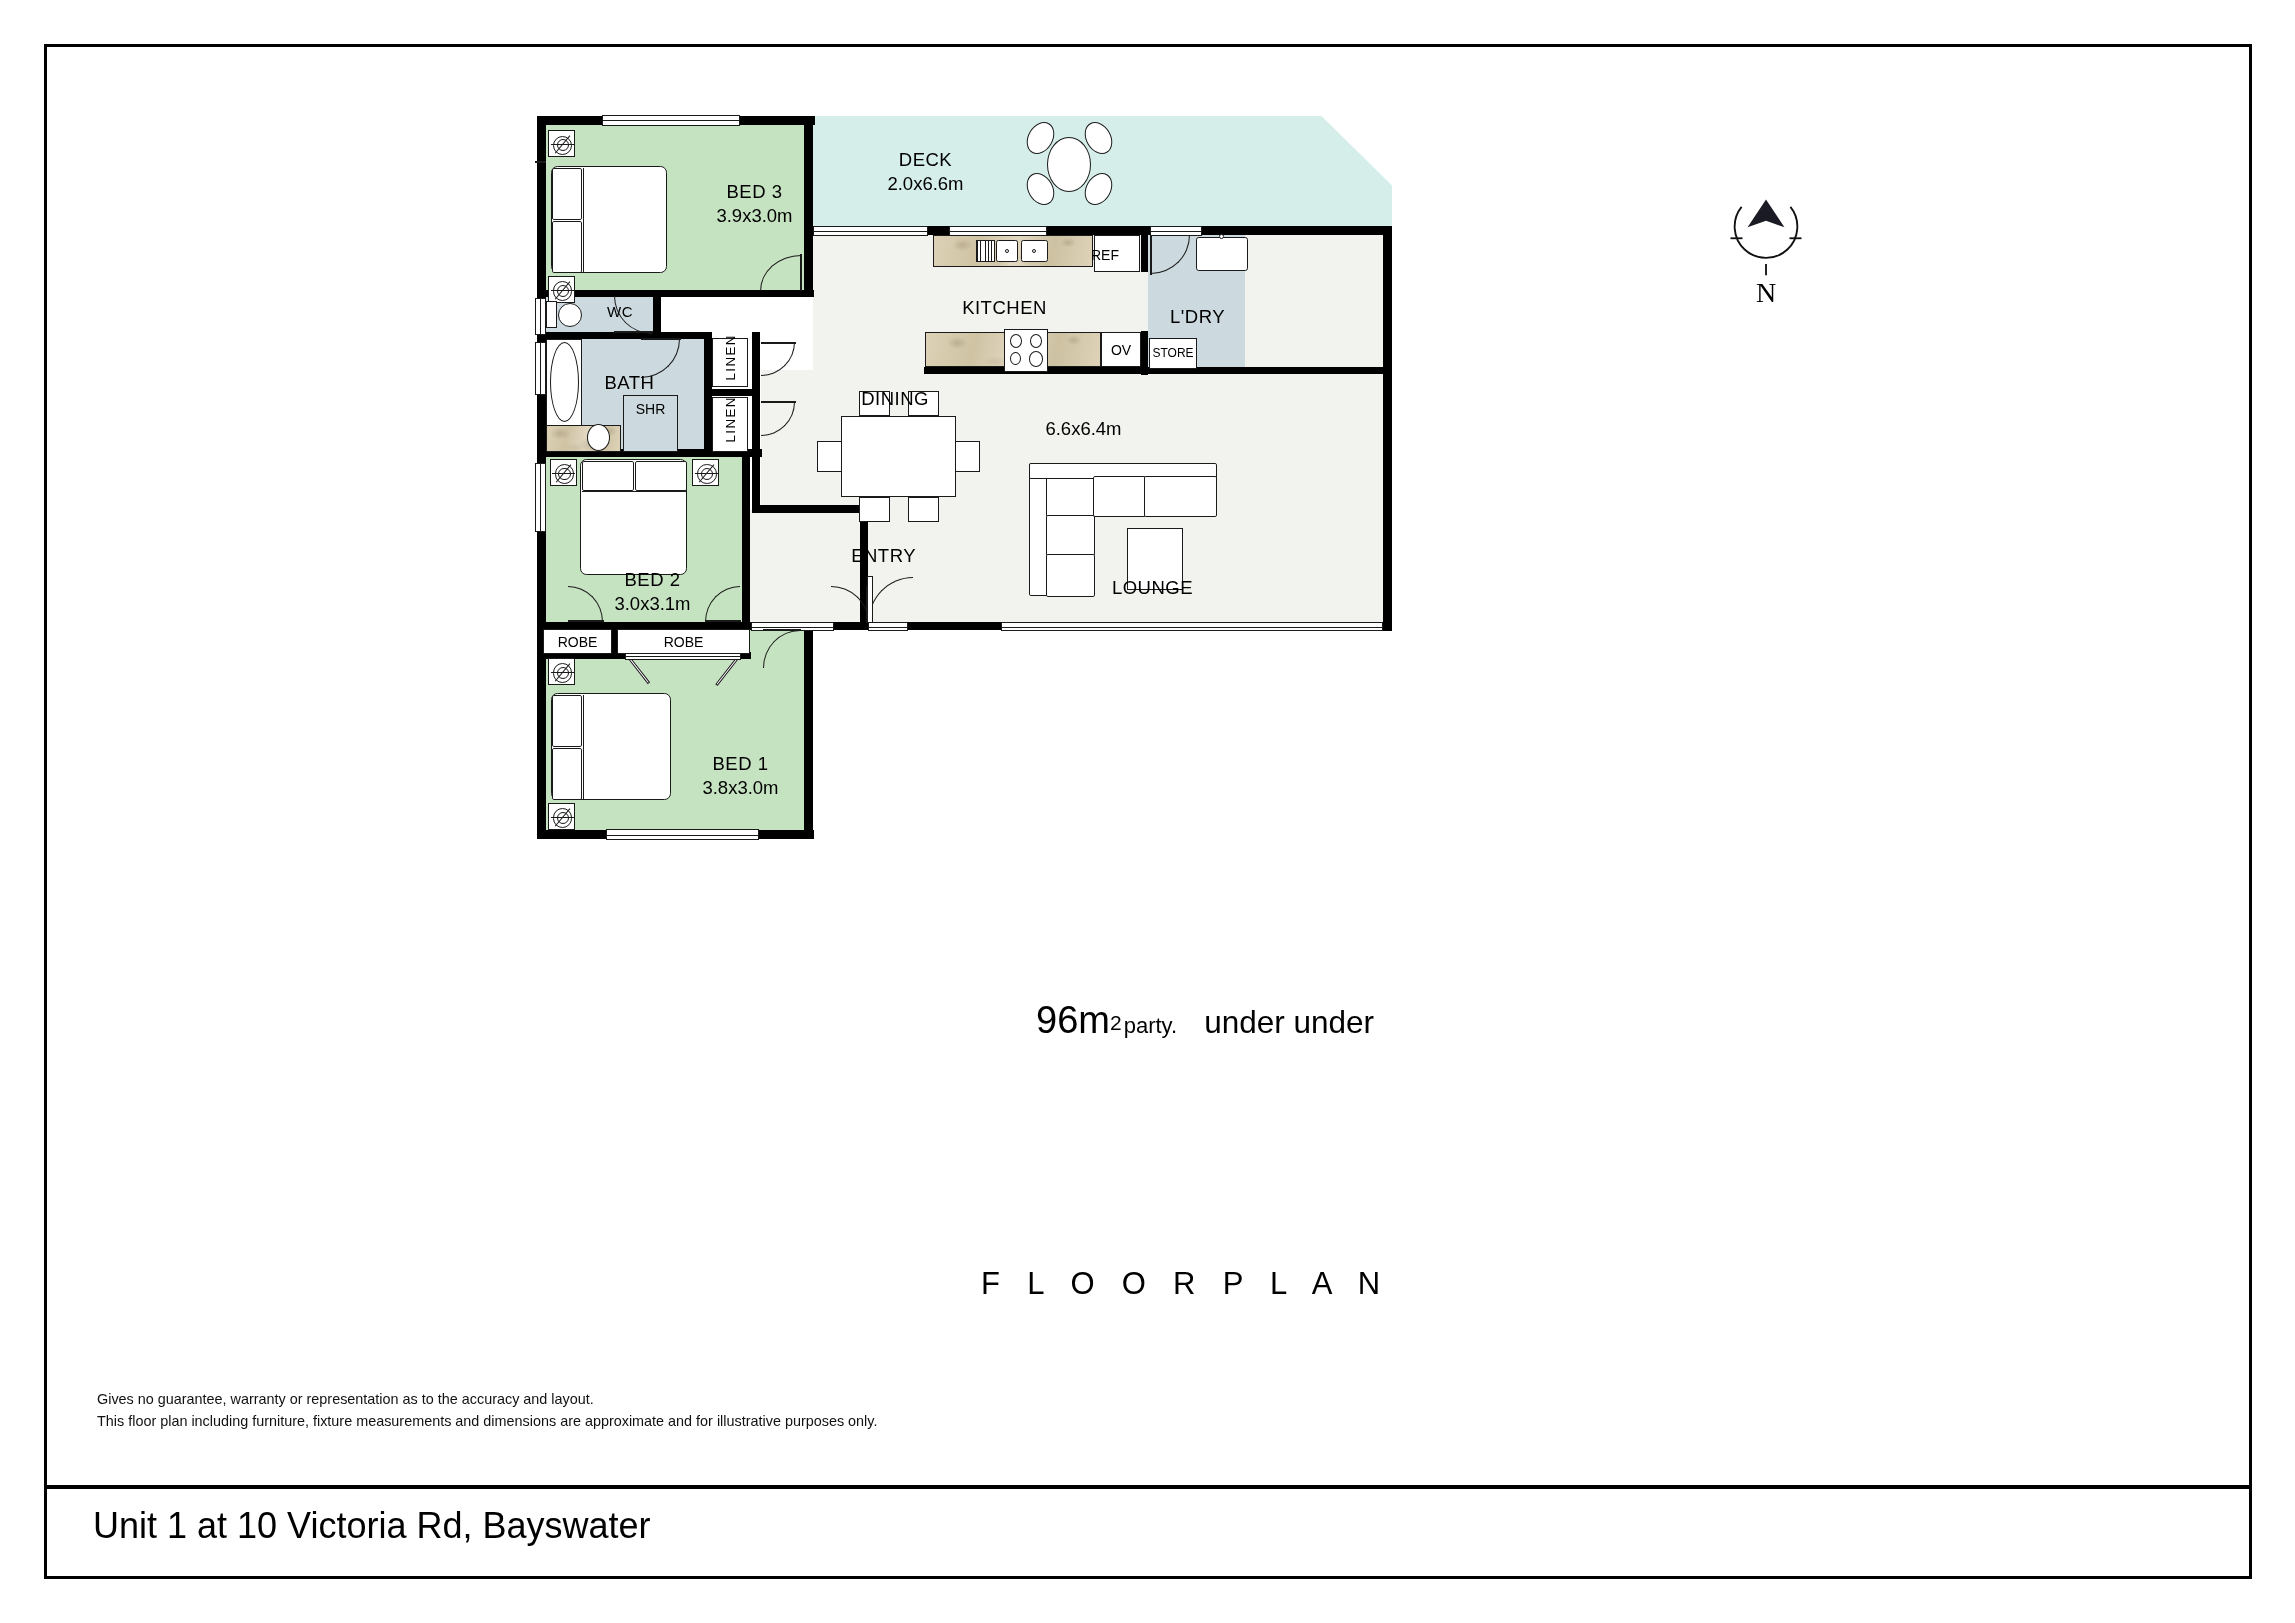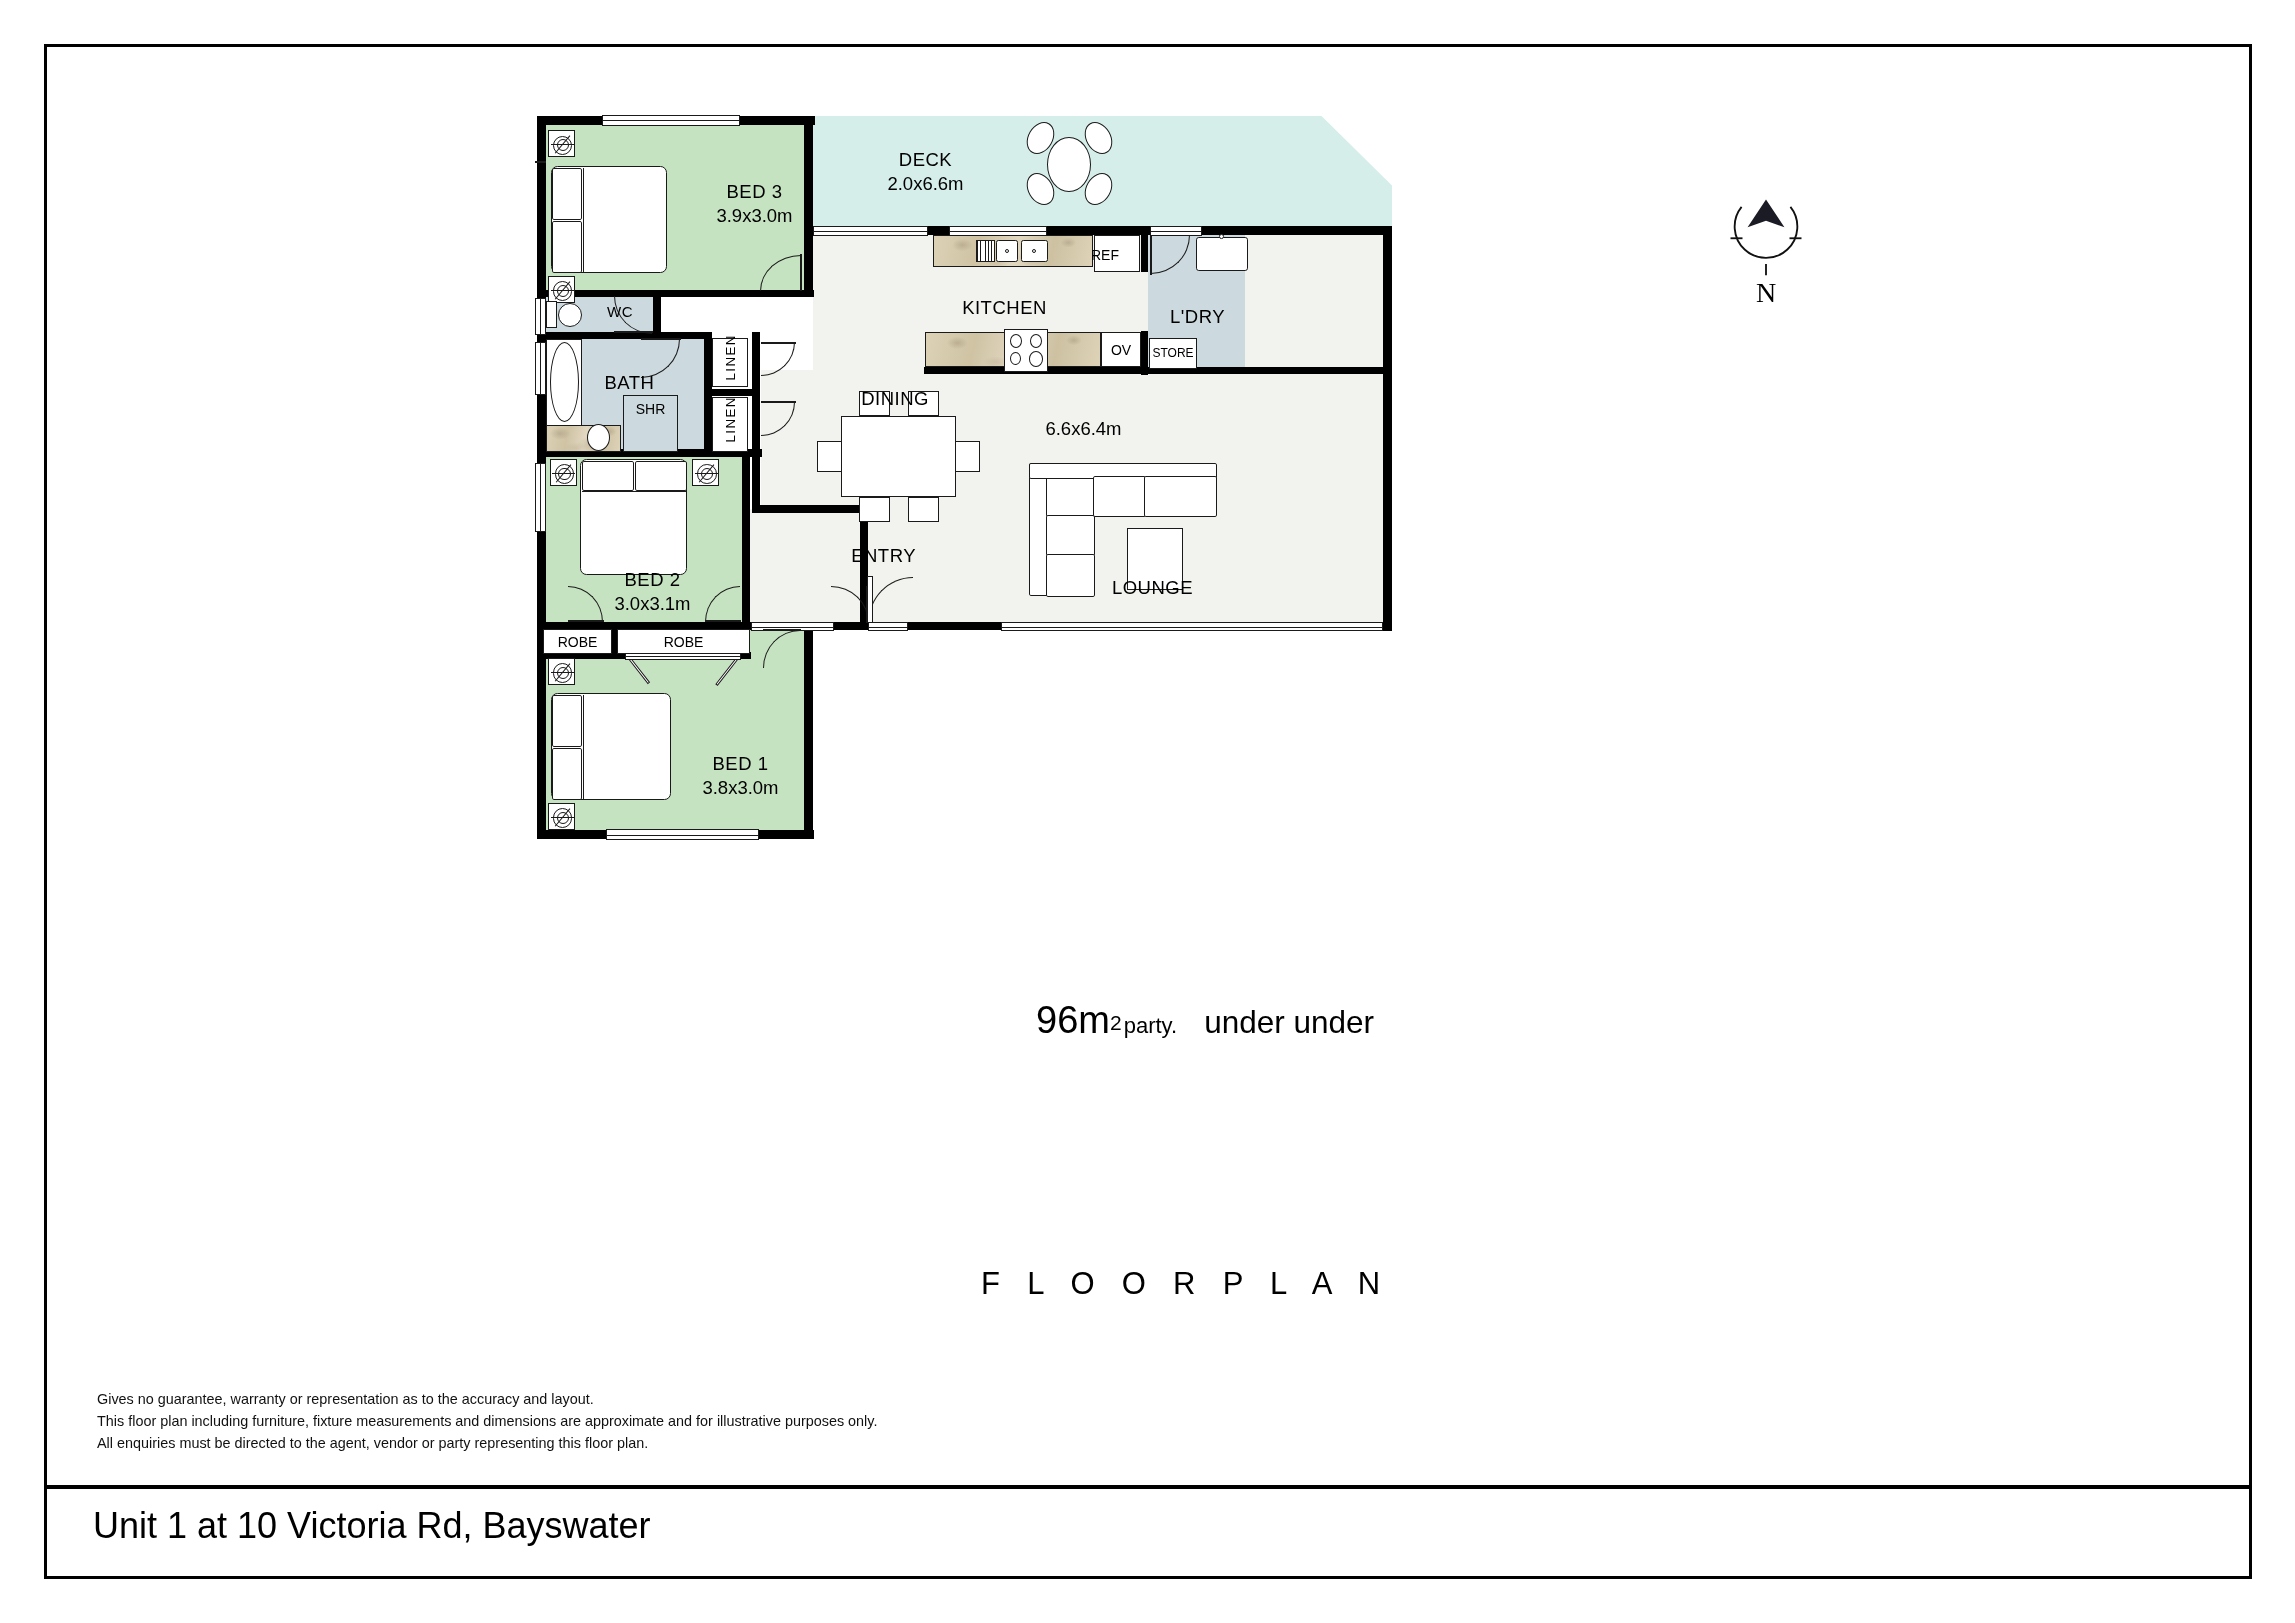--- a/index.html
+++ b/index.html
@@ -402,18 +402,17 @@
     <line x1="115" y1="152" x2="115" y2="176" stroke="#111" stroke-width="4"></line>
 
     <path d="M 115 12 L 155 72 L 115 58 L 75 72 Z" fill="#1b1b25"></path>
   </svg>
   <div class="label">N</div>
 </div>
 
 <div id="disclaimer">
   <div>Gives no guarantee, warranty or representation as to the accuracy and layout.</div>
   <div>This floor plan including furniture, fixture measurements and dimensions are approximate and for illustrative purposes only.</div>
-  <div>All enquiries must be directed to the agent, vendor or party representing this floor plan.</div>
 </div>
 
 <div id="title-divider"></div>
 <div id="title-text">Unit 1 at 10 Victoria Rd, Bayswater</div>
 
 
 </body></html>

